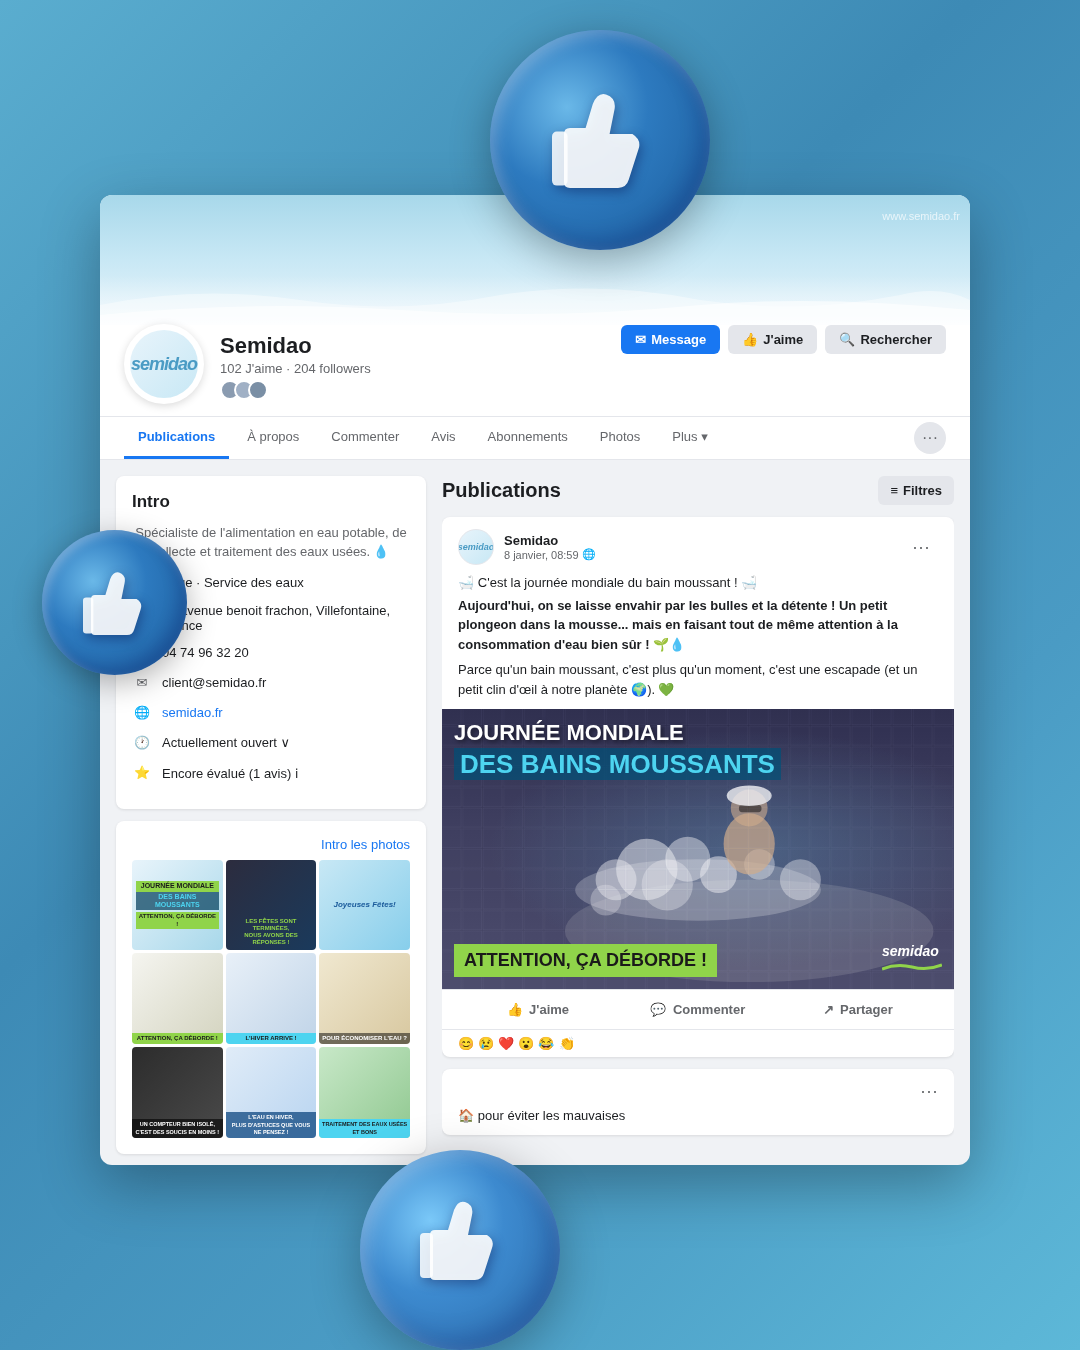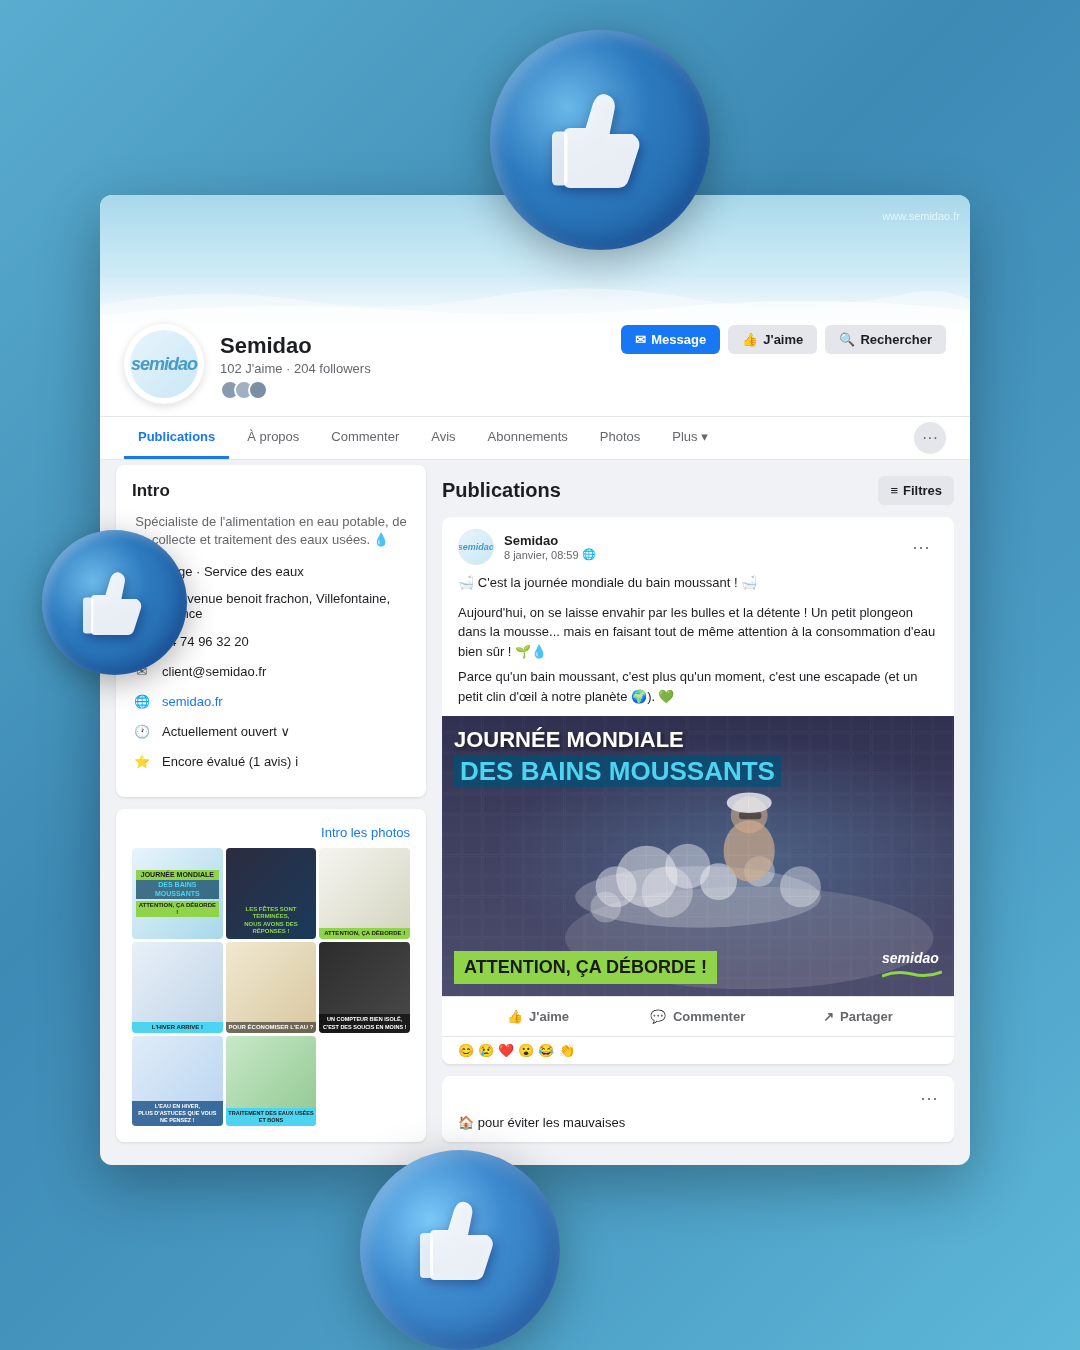--- a/index.html
+++ b/index.html
@@ -211,21 +211,20 @@
       color: #65676b;
     }
 
     
     .main-content {
       display: flex;
       gap: 16px;
       padding: 16px;
       height: calc(100% - 260px);
       overflow: hidden;
-      align-items: flex-end;
     }
 
     
     .left-sidebar {
       width: 310px;
       flex-shrink: 0;
     }
     .sidebar-card {
       background: #fff;
       border-radius: 8px;
@@ -729,20 +728,25 @@
               </div>
             </div>
           </div>
 
           <div class="photo-cell photo-2">
             <div class="photo-cell-inner" style="color:#4caf50;font-size:7px;font-weight:700;text-align:center;flex-direction:column;display:flex;justify-content:flex-end;">
               <div style="font-size:6px;color:#90d44a;text-transform:uppercase;line-height:1.2;">LES FÊTES SONT TERMINÉES,<br>NOUS AVONS DES RÉPONSES !</div>
             </div>
           </div>
 
+          <div class="photo-cell photo-3">
+            <div class="photo-cell-inner" style="color:#1a5a9a;font-size:8px;font-weight:700;font-style:italic;">
+              Joyeuses Fêtes!
+            </div>
+          </div>
 
           <div class="photo-cell photo-4">
             <div class="photo-cell-inner" style="flex-direction:column;justify-content:flex-end;padding:0;">
               <div style="font-size:6px;font-weight:700;background:#90d44a;color:#1a1a1a;padding:2px;text-transform:uppercase;width:100%;text-align:center;">ATTENTION, ÇA DÉBORDE !</div>
             </div>
           </div>
 
           <div class="photo-cell photo-5">
             <div class="photo-cell-inner" style="flex-direction:column;justify-content:flex-end;padding:0;">
               <div style="font-size:6px;font-weight:700;background:#4dd4f0;color:#1a1a1a;padding:2px;text-transform:uppercase;width:100%;text-align:center;">L'HIVER ARRIVE !</div>
@@ -797,21 +801,21 @@
             <div class="post-date">
               <span>8 janvier, 08:59</span>
               <span>🌐</span>
             </div>
           </div>
           <div class="post-more">···</div>
         </div>
 
         <div class="post-text">
           <div>🛁 C'est la journée mondiale du bain moussant ! 🛁</div>
-          <div style="margin-top:10px;">Aujourd'hui, on se laisse envahir par les bulles et la détente ! Un petit plongeon dans la mousse... mais en faisant tout de même attention à la consommation d'eau bien sûr ! 🌱💧</div>
+          <div style="margin-top:3px;font-weight:bold;">Aujourd'hui, on se laisse envahir par les bulles et la détente ! Un petit plongeon dans la mousse... mais en faisant tout de même attention à la consommation d'eau bien sûr ! 🌱💧</div>
           <div style="margin-top:6px;">Parce qu'un bain moussant, c'est plus qu'un moment, c'est une escapade (et un petit clin d'œil à notre planète 🌍). 💚</div>
         </div>
 
         <div class="post-image">
           <div class="bath-scene">
             <div class="bath-bg"></div>
 
             <svg style="position:absolute;inset:0;width:100%;height:100%;" viewBox="0 0 500 280" preserveAspectRatio="xMidYMid slice">
 
               <ellipse cx="300" cy="220" rx="180" ry="50" fill="rgba(200,200,200,0.2)"></ellipse>

